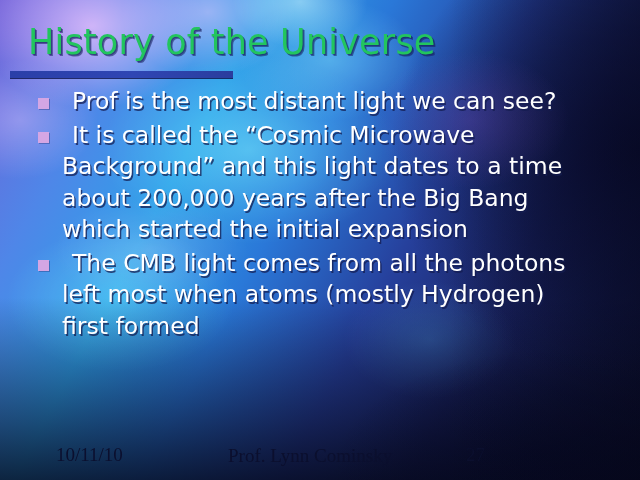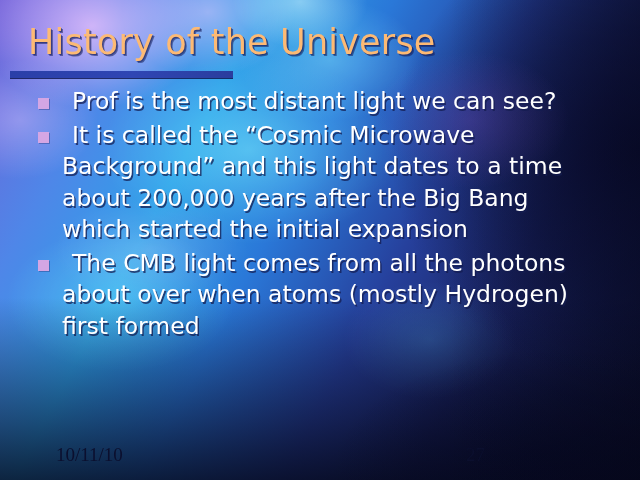--- a/index.html
+++ b/index.html
@@ -66,21 +66,21 @@
 
   
   #title {
     position: absolute;
     left: 28px;
     top: 22px;
     width: 580px;
     font-size: 35px;
     font-weight: 400;
     letter-spacing: 0.2px;
-    color: #fdba74;
+    color: #22c55e;
     text-shadow: 2px 2px 0 rgba(20,30,90,0.55), 1px 1px 0 rgba(30,40,110,0.5);
     white-space: nowrap;
   }
   #title-rule {
     position: absolute;
     left: 10px;
     top: 71px;
     width: 223px;
     height: 7px;
     background: linear-gradient(to right, #2b3fa8 0%, #2f46b4 55%, #2a3d9e 100%);
@@ -166,23 +166,24 @@
       <div class="bullet-text"> Prof is the most distant light we can see?</div>
     </div>
 
     <div class="bullet-row">
       <span class="bullet-marker"></span>
       <div class="bullet-text"> It is called the “Cosmic Microwave Background” and this light dates to a time about 200,000 years after the Big Bang which started the initial expansion</div>
     </div>
 
     <div class="bullet-row">
       <span class="bullet-marker"></span>
-      <div class="bullet-text"> The CMB light comes from all the photons about over when atoms (mostly Hydrogen) first formed</div>
+      <div class="bullet-text"> The CMB light comes from all the photons left most when atoms (mostly Hydrogen) first formed</div>
     </div>
 
   </div>
 
   <div id="footer">
     <div id="footer-date">10/11/10</div>
+    <div id="footer-author">Prof. Lynn Cominsky</div>
     <div id="footer-page">27</div>
   </div>
 
 </div>
 
 </body></html>

